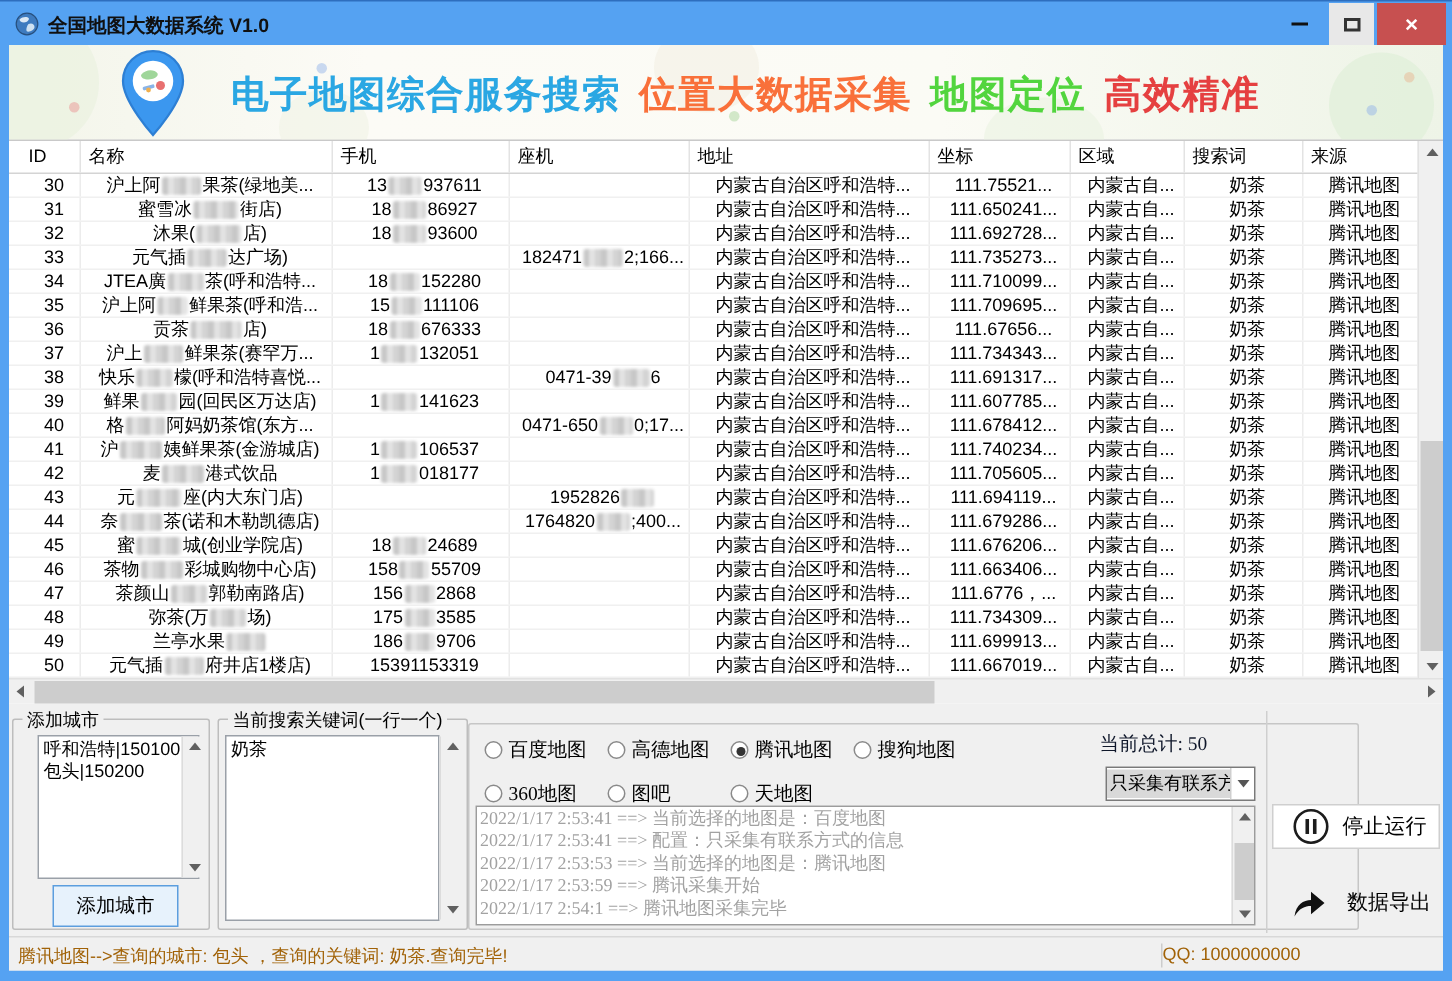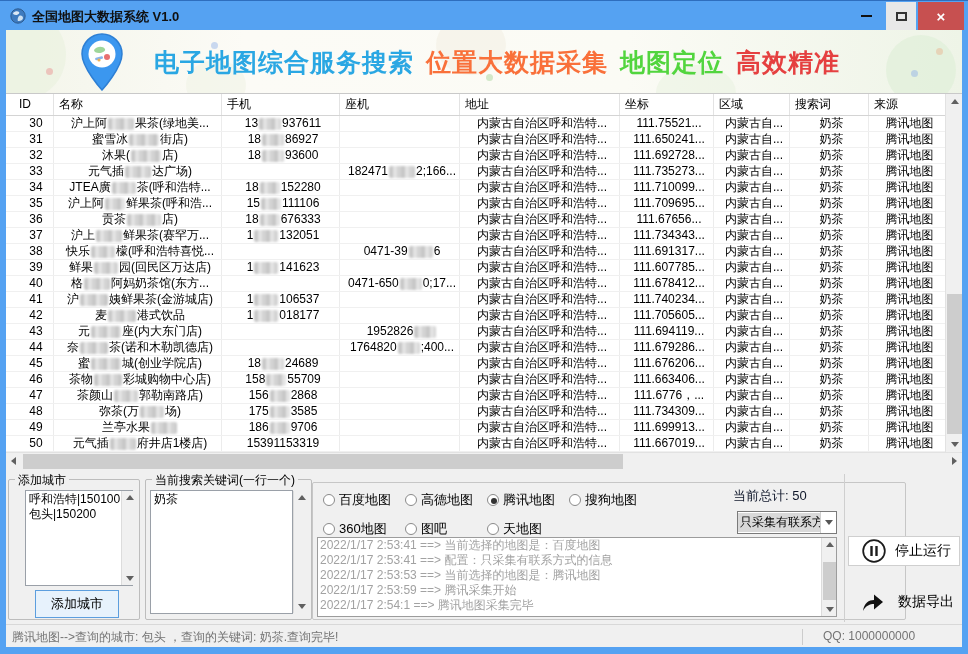--- a/index.html
+++ b/index.html
@@ -53,21 +53,21 @@
   .left{left:5px;top:4px;border-top:4px solid transparent;border-bottom:4px solid transparent;border-right:5px solid #606060;}
   .right{right:5px;top:4px;border-top:4px solid transparent;border-bottom:4px solid transparent;border-left:5px solid #606060;}
   .vthumb{position:absolute;left:1px;width:15px;top:200px;height:140px;background:#cdcdcd;}
   .hthumb{position:absolute;top:1px;height:15px;left:17px;width:600px;background:#cdcdcd;}
   
   .bottom{position:absolute;left:0;top:444px;width:956px;height:148px;background:#f0f0f0;}
   .groupbox{position:absolute;border:1px solid #bdbdbd;border-radius:2px;}
   .group-label{position:absolute;top:-8px;left:6px;background:#f0f0f0;padding:0 3px;font-size:12px;color:#000;white-space:nowrap;}
   .gb-city{left:2px;top:5px;width:132px;height:141px;}
   .gb-kw{left:139px;top:5px;width:167px;height:141px;}
-  .gb-maps{left:306px;top:8px;width:594px;height:138px;border-color:#c6c6c6;}
+  .gb-maps{left:306px;top:8px;width:594px;height:138px;border-color:#c6c6c6;font-family:Liberation Serif, serif;}
   .textbox{position:absolute;background:#fff;border:1px solid #9aa0a8;font-size:12px;color:#000;
     resize:none;outline:none;overflow:hidden;line-height:15px;padding:1px 3px;font-family:"Liberation Sans","DejaVu Sans",sans-serif;}
   .fake-vscroll{position:absolute;width:15px;background:#f0f0f0;border-left:1px solid #dcdcdc;}
   .city-btn{position:absolute;left:26px;top:110px;width:84px;height:28px;background:#e7f2fc;border:1px solid #5c9ede;
     font-size:13px;color:#000;display:flex;align-items:center;justify-content:center;}
   
   .radio-rows{position:absolute;left:10px;top:8px;width:330px;}
   .radio-row{display:flex;height:18px;margin-bottom:11px;}
   .radio-item{display:flex;align-items:center;font-size:13px;color:#000;width:82px;}
   .radio-circle{width:12px;height:12px;border-radius:50%;border:1px solid #8a8a8a;background:#fff;margin-right:4px;position:relative;flex:none;}
@@ -85,23 +85,23 @@
   .log-scroll{position:absolute;right:0;top:0;width:15px;height:78px;background:#f0f0f0;border-left:1px solid #dcdcdc;}
   .log-thumb{position:absolute;left:1px;top:24px;width:13px;height:38px;background:#cdcdcd;}
   
   .actions{position:absolute;left:838px;top:0;width:118px;height:148px;border-left:1px solid #cfcfcf;}
   .action-btn{position:absolute;left:3px;width:112px;display:flex;align-items:center;gap:8px;background:transparent;border:none;font-size:14px;color:#000;}
   .a-start{top:20px;height:32px;}
   .a-stop{top:62px;height:30px;background:#fff;border:1px solid #cfcfcf;}
   .a-export{top:112px;height:32px;justify-content:space-between;}
   .action-btn svg{flex:none;margin-left:6px;}
   
-  .statusbar{position:absolute;left:0;top:594px;width:956px;height:23px;background:#f0f0f0;border-top:1px solid #d8d8d8;font-size:12px;color:#737373;}
+  .statusbar{position:absolute;left:0;top:594px;width:956px;height:23px;background:#f0f0f0;border-top:1px solid #d8d8d8;font-size:12px;color:#a16207;}
   .status-msg{position:absolute;left:6px;top:4px;white-space:nowrap;}
-  .status-qq{position:absolute;left:796px;top:4px;border-left:1px solid #cccccc;padding-left:20px;height:16px;}
+  .status-qq{position:absolute;left:768px;top:4px;border-left:1px solid #cccccc;padding-left:0;height:16px;}
 </style>
 </head>
 <body>
 
 <div class="window">
 
   <div class="titlebar">
     <svg class="app-icon" viewBox="0 0 16 16">
       <circle cx="8" cy="8" r="7.2" fill="#3e7bbf"></circle>
       <path d="M3 5 C5 3 8 3 9 4 C10 5 8 7 6 7 C4 7 3 6 3 5 Z" fill="#dce9f5"></path>

